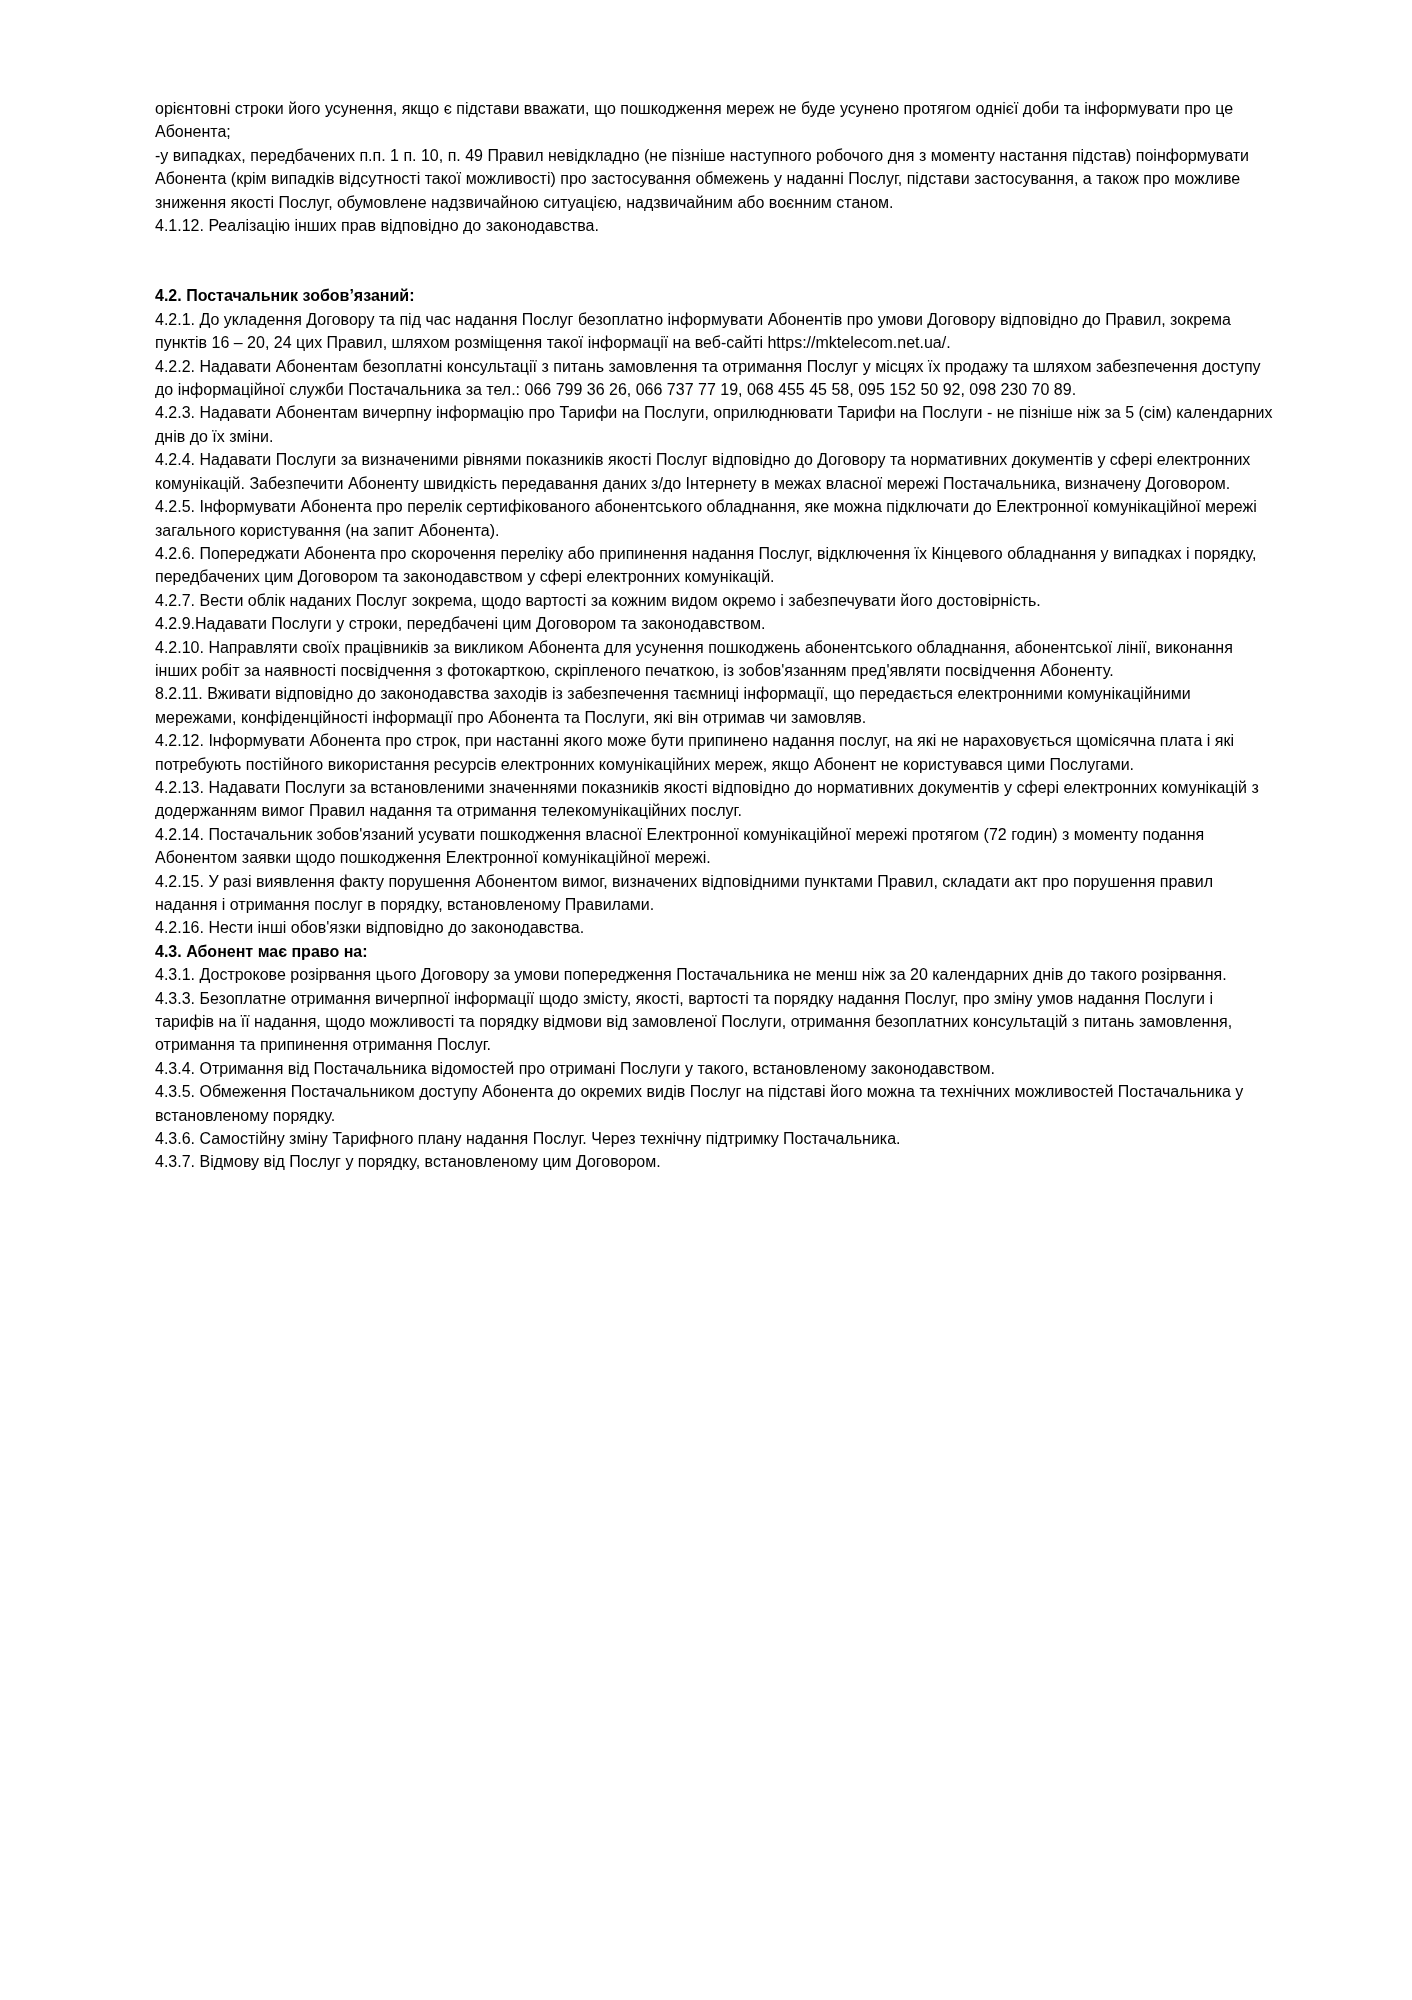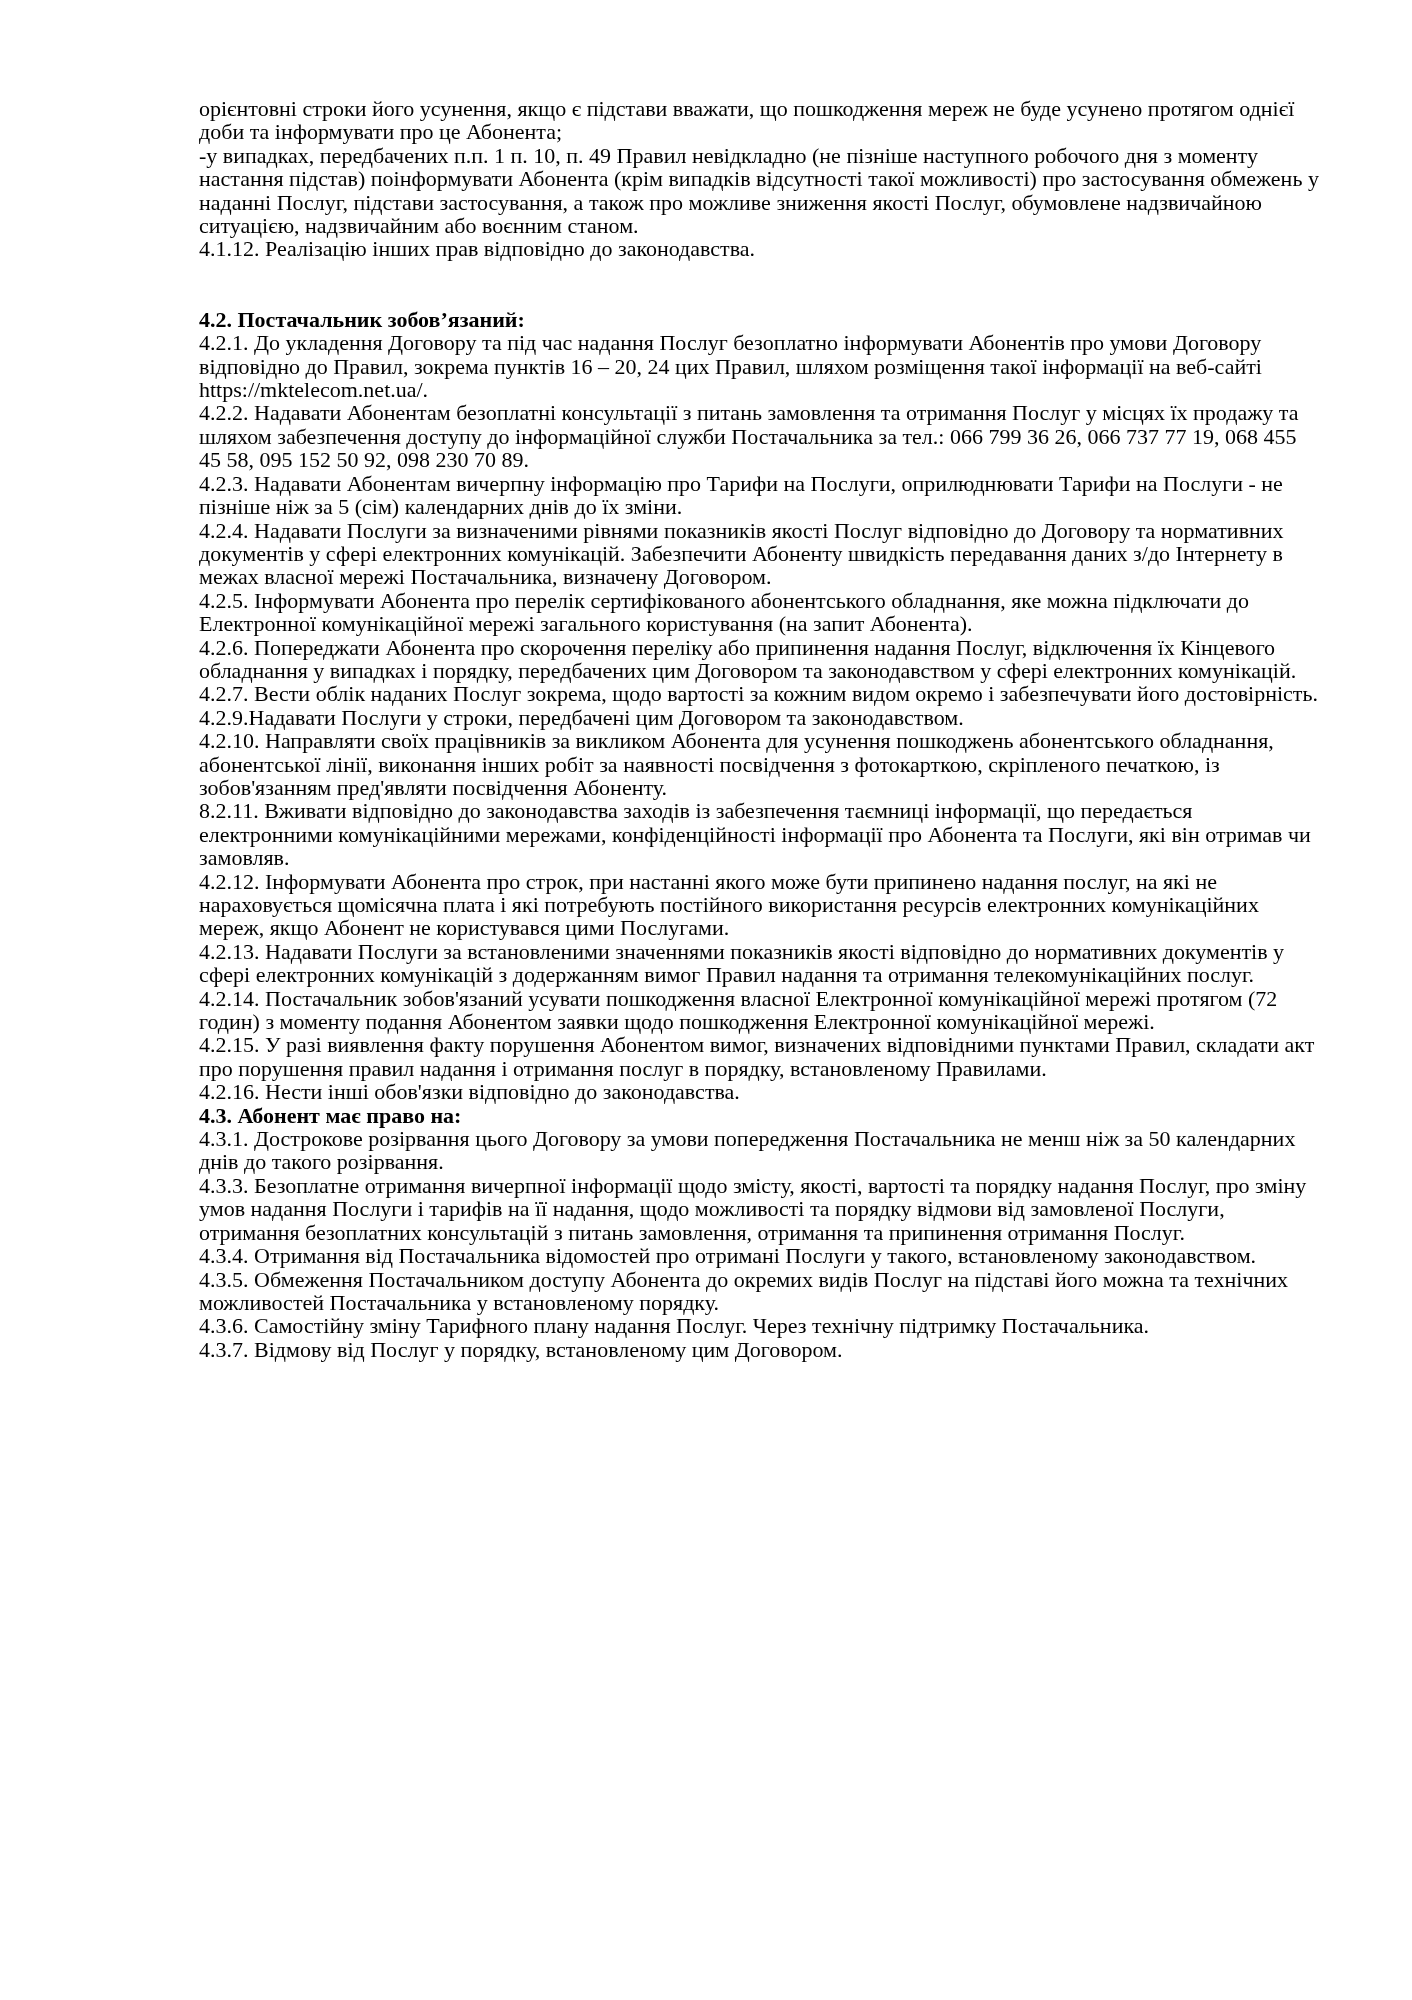--- a/index.html
+++ b/index.html
@@ -17,25 +17,24 @@
     width: 1412px;
     height: 2000px;
     background: #ffffff;
   }
   .text-block {
     position: absolute;
     top: 97px;
     left: 155px;
     width: 1120px;
     color: #000000;
-    font-family: Liberation Serif, serif;
-    font-size: 22px;
+    font-family: Liberation Sans, sans-serif;
+    font-size: 16px;
     line-height: 23.4px;
     text-align: left;
-    margin-left: 44px;
   }
   .text-block p {
     margin: 0;
     padding: 0;
   }
   .text-block p.heading {
     font-weight: bold;
   }
   .text-block div.spacer {
     height: 47px;
@@ -60,20 +59,20 @@
       <p class="paragraph">4.2.7. Вести облік наданих Послуг зокрема, щодо вартості за кожним видом окремо і забезпечувати його достовірність.</p>
       <p class="paragraph">4.2.9.Надавати Послуги у строки, передбачені цим Договором та законодавством.</p>
       <p class="paragraph">4.2.10. Направляти своїх працівників за викликом Абонента для усунення пошкоджень абонентського обладнання, абонентської лінії, виконання інших робіт за наявності посвідчення з фотокарткою, скріпленого печаткою, із зобов'язанням пред'являти посвідчення Абоненту.</p>
       <p class="paragraph">8.2.11. Вживати відповідно до законодавства заходів із забезпечення таємниці інформації, що передається електронними комунікаційними мережами, конфіденційності інформації про Абонента та Послуги, які він отримав чи замовляв.</p>
       <p class="paragraph">4.2.12. Інформувати Абонента про строк, при настанні якого може бути припинено надання послуг, на які не нараховується щомісячна плата і які потребують постійного використання ресурсів електронних комунікаційних мереж, якщо Абонент не користувався цими Послугами.</p>
       <p class="paragraph">4.2.13. Надавати Послуги за встановленими значеннями показників якості відповідно до нормативних документів у сфері електронних комунікацій з додержанням вимог Правил надання та отримання телекомунікаційних послуг.</p>
       <p class="paragraph">4.2.14. Постачальник зобов'язаний усувати пошкодження власної Електронної комунікаційної мережі протягом (72 годин) з моменту подання Абонентом заявки щодо пошкодження Електронної комунікаційної мережі.</p>
       <p class="paragraph">4.2.15. У разі виявлення факту порушення Абонентом вимог, визначених відповідними пунктами Правил, складати акт про порушення правил надання і отримання послуг в порядку, встановленому Правилами.</p>
       <p class="paragraph">4.2.16. Нести інші обов'язки відповідно до законодавства.</p>
       <p class="heading">4.3. Абонент має право на:</p>
-      <p class="paragraph">4.3.1. Дострокове розірвання цього Договору за умови попередження Постачальника не менш ніж за 50 календарних днів до такого розірвання.</p>
+      <p class="paragraph">4.3.1. Дострокове розірвання цього Договору за умови попередження Постачальника не менш ніж за 20 календарних днів до такого розірвання.</p>
       <p class="paragraph">4.3.3. Безоплатне отримання вичерпної інформації щодо змісту, якості, вартості та порядку надання Послуг, про зміну умов надання Послуги і тарифів на її надання, щодо можливості та порядку відмови від замовленої Послуги, отримання безоплатних консультацій з питань замовлення, отримання та припинення отримання Послуг.</p>
       <p class="paragraph">4.3.4. Отримання від Постачальника відомостей про отримані Послуги у такого, встановленому законодавством.</p>
       <p class="paragraph">4.3.5. Обмеження Постачальником доступу Абонента до окремих видів Послуг на підставі його можна та технічних можливостей Постачальника у встановленому порядку.</p>
       <p class="paragraph">4.3.6. Самостійну зміну Тарифного плану надання Послуг. Через технічну підтримку Постачальника.</p>
       <p class="paragraph">4.3.7. Відмову від Послуг у порядку, встановленому цим Договором.</p>
     </div>
 </div>
 
 </body></html>

